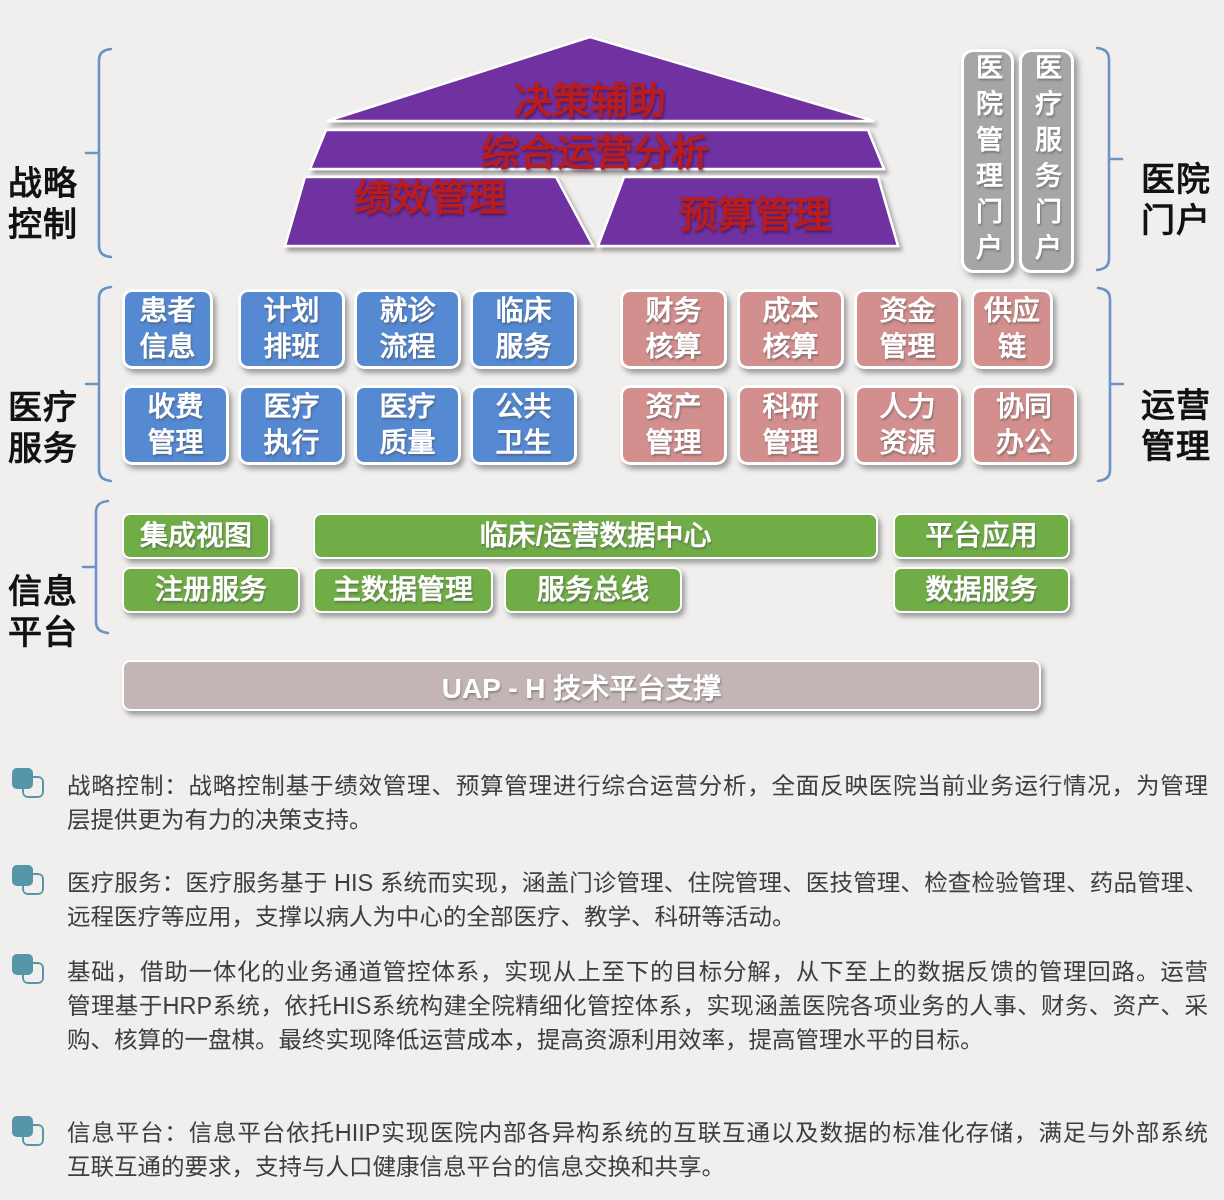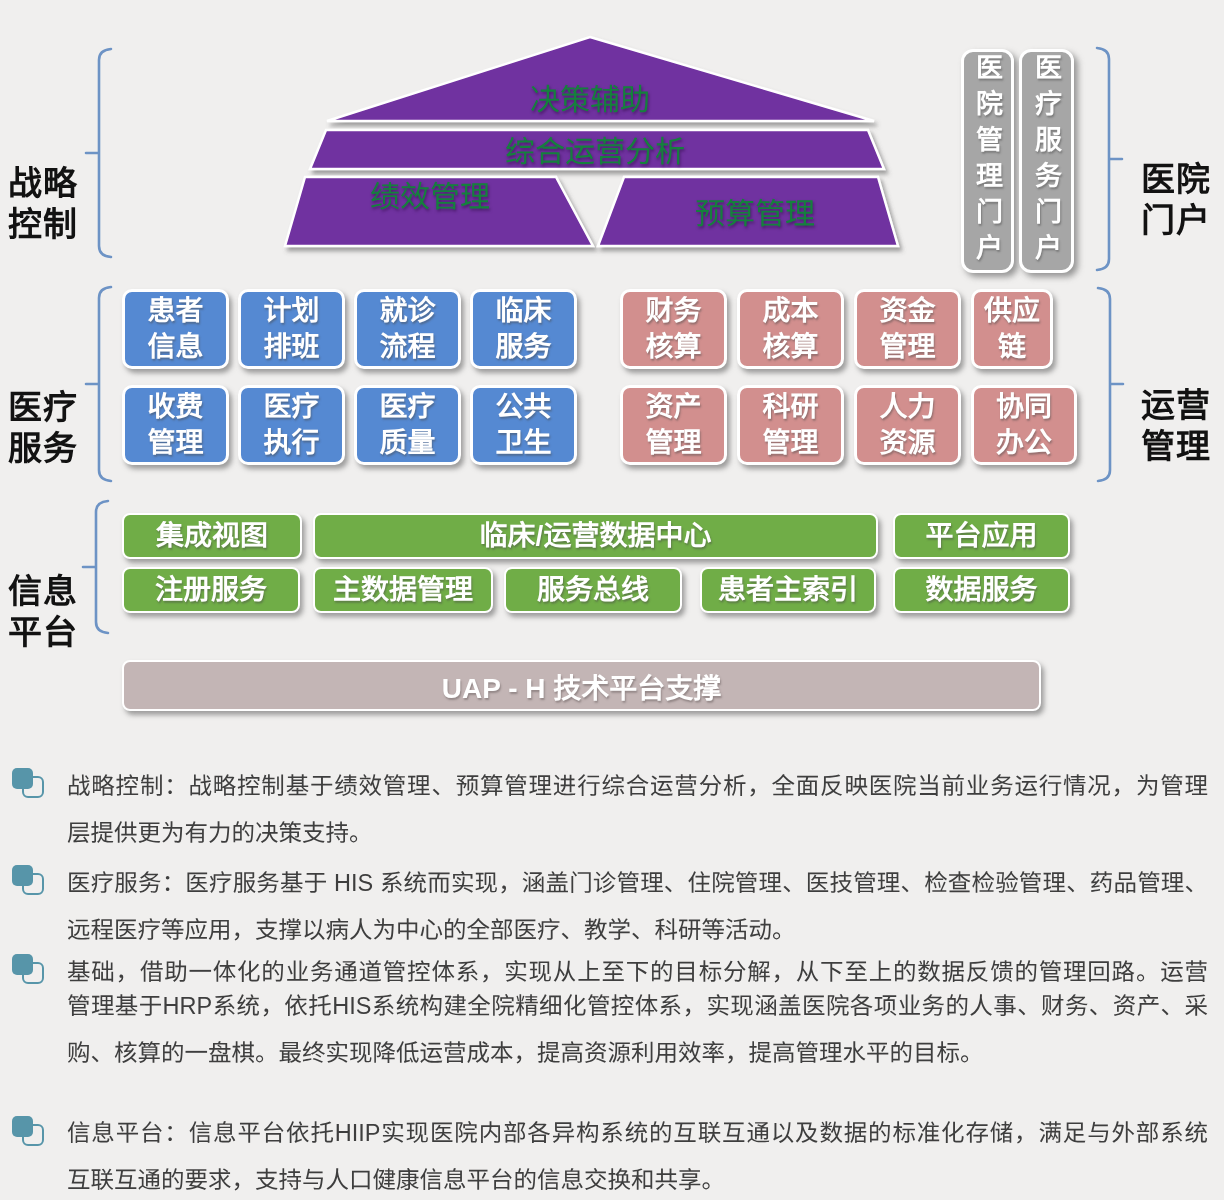--- a/index.html
+++ b/index.html
@@ -3,21 +3,21 @@
 <meta charset="utf-8">
 <style>
   * { margin:0; padding:0; box-sizing:border-box; }
   html,body { width:1224px; height:1200px; overflow:hidden; }
   body { background:#f0efee; font-family:"Liberation Sans", sans-serif; position:relative; }
   #canvas { position:absolute; left:0; top:0; width:1224px; height:1200px; }
   svg.layer { position:absolute; left:0; top:0; pointer-events:none; }
 
   
   .pyr-label { position:absolute; display:flex; align-items:center; justify-content:center;
-    color:#15803d; font-weight:normal; font-size:30px; text-shadow:1px 2px 3px rgba(40,10,60,.55);
+    color:#b91c1c; font-weight:bold; font-size:38px; text-shadow:1px 2px 3px rgba(40,10,60,.55);
     white-space:nowrap; }
 
   
   .box { position:absolute; display:flex; align-items:center; justify-content:center;
     color:#fff; font-weight:bold; text-align:center; white-space:pre-line;
     border:3px solid #fff; border-radius:10px;
     box-shadow:3px 4px 5px rgba(90,90,90,.55); text-shadow:1px 2px 2px rgba(70,70,70,.45); }
   .box.blue  { background:#5589d2; font-size:28px; line-height:36px; }
   .box.pink  { background:#d28f8e; font-size:28px; line-height:36px; }
   .box.green { background:#70ad47; font-size:28px; line-height:34px; border-radius:8px; border-width:2.5px; }
@@ -27,21 +27,21 @@
   .box.uap { background:#c3b5b5; font-size:28px; border-radius:8px; border-width:2.5px;
     text-shadow:1px 2px 2px rgba(100,90,90,.5); }
 
   
   .side-label { position:absolute; width:80px; font-size:34px; font-weight:bold; color:#121212;
     line-height:41px; text-align:left; white-space:pre-line; letter-spacing:1px;margin-top:36px; }
 
   
   .para { position:absolute; left:67px; width:1141px; color:#3e3e3e; font-size:23.5px; }
   .para .pline { text-align:justify; text-align-last:justify; line-height:34px; height:34px; }
-  .para .pline.last { text-align-last:auto;margin-top:13px; }
+  .para .pline.last { text-align-last:auto; }
   .bullet { position:absolute; width:44px; height:31px; }
 </style>
 </head>
 <body>
 
 <div id="canvas">
 
   <svg class="layer" width="1224" height="1200" viewBox="0 0 1224 1200">
     <defs>
       <filter id="ds" x="-20%" y="-20%" width="140%" height="140%">
@@ -79,21 +79,21 @@
   <div class="side-label" style="left:1141px; top:349px;">运营
 管理</div>
 
   <div class="box gray-portal" style="left:961px; top:49px; width:53px; height:224px;">
     <span class="portal-text">医院管理门户</span>
   </div>
   <div class="box gray-portal" style="left:1019px; top:49px; width:55px; height:224px;">
     <span class="portal-text">医疗服务门户</span>
   </div>
 
-  <div class="box blue" style="left:122px; top:289px; width:107px; height:80px;text-align:center;">患者
+  <div class="box blue" style="left:122px; top:289px; width:91px; height:80px;text-align:center;">患者
 信息</div>
   <div class="box blue" style="left:238px; top:289px; width:107px; height:80px;">计划
 排班</div>
   <div class="box blue" style="left:354px; top:289px; width:107px; height:80px;">就诊
 流程</div>
   <div class="box blue" style="left:470px; top:289px; width:107px; height:80px;">临床
 服务</div>
   <div class="box blue" style="left:122px; top:385px; width:107px; height:80px;">收费
 管理</div>
   <div class="box blue" style="left:238px; top:385px; width:107px; height:80px;">医疗
@@ -113,27 +113,26 @@
 链</div>
   <div class="box pink" style="left:620px; top:385px; width:107px; height:80px;">资产
 管理</div>
   <div class="box pink" style="left:737px; top:385px; width:107px; height:80px;">科研
 管理</div>
   <div class="box pink" style="left:854px; top:385px; width:107px; height:80px;">人力
 资源</div>
   <div class="box pink" style="left:971px; top:385px; width:106px; height:80px;">协同
 办公</div>
 
-  <div class="box green" style="left:122px; top:513px; width:180px; height:46px;">集成视图</div>
+  <div class="box green" style="left:122px; top:513px; width:148px; height:46px;">集成视图</div>
   <div class="box green" style="left:313px; top:513px; width:565px; height:46px;">临床/运营数据中心</div>
   <div class="box green" style="left:893px; top:513px; width:177px; height:46px;">平台应用</div>
   <div class="box green" style="left:122px; top:567px; width:178px; height:46px;">注册服务</div>
   <div class="box green" style="left:313px; top:567px; width:180px; height:46px;">主数据管理</div>
   <div class="box green" style="left:504px; top:567px; width:178px; height:46px;">服务总线</div>
-  <div class="box green" style="left:700px; top:567px; width:176px; height:46px;">患者主索引</div>
   <div class="box green" style="left:893px; top:567px; width:177px; height:46px;">数据服务</div>
 
   <div class="box uap" style="left:122px; top:660px; width:919px; height:51px;">UAP - H 技术平台支撑</div>
 
   <svg class="bullet" style="left:12px; top:768px;" viewBox="0 0 44 31">
     <rect x="11" y="9" width="20" height="20" rx="5" fill="none" stroke="#5795a9" stroke-width="2"></rect>
     <rect x="0" y="0" width="21" height="21" rx="5" fill="#5795a9"></rect>
   </svg>
   <div class="para" style="top:769px;">
     <div class="pline">战略控制：战略控制基于绩效管理、预算管理进行综合运营分析，全面反映医院当前业务运行情况，为管理</div>

